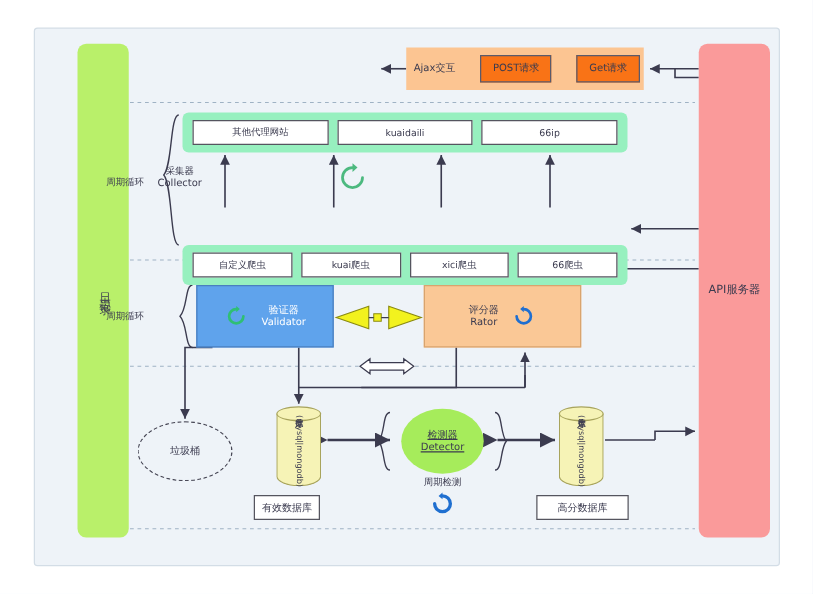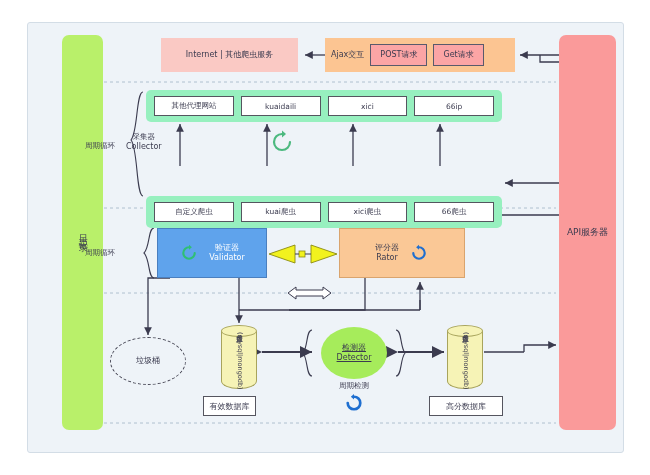--- a/index.html
+++ b/index.html
@@ -59,24 +59,24 @@
     left: 161px; top: 38px; width: 137px; height: 34px;
     background: #fac9c4;
     font-size: 8px;
   }
   .box-ajax {
     left: 325px; top: 38px; width: 190px; height: 34px;
     background: #fcc592;
     font-size: 8px;
     justify-content: flex-start;
     padding-left: 6px;
-    gap: 6px;
+    gap: 20px;
   }
   .mini-btn {
-    background: #fca5a5;
+    background: #f97316;
     border: 1px solid #5a5a6b;
     font-size: 8px;
     padding: 5px 9px;
     color: #3b3b4f;
     white-space: nowrap;
   }
   
   .band {
     position: absolute;
     background: #97f0bf;
@@ -268,34 +268,30 @@
   </svg>
 
   <div class="node col-log">
     <span class="vtext">日志记录</span>
   </div>
 
   <div class="node col-api">
     <span>API服务器</span>
   </div>
 
-  <div class="node box-internet">
-    <span>Internet | 其他爬虫服务</span>
-  </div>
 
   <div class="node box-ajax">
     <span>Ajax交互</span>
     <span class="mini-btn">POST请求</span>
     <span class="mini-btn">Get请求</span>
   </div>
 
   <div class="band band-top">
     <span class="site-box">其他代理网站</span>
     <span class="site-box">kuaidaili</span>
-    <span class="site-box">xici</span>
     <span class="site-box">66ip</span>
   </div>
 
   <div class="band band-bottom">
     <span class="site-box">自定义爬虫</span>
     <span class="site-box">kuai爬虫</span>
     <span class="site-box">xici爬虫</span>
     <span class="site-box">66爬虫</span>
   </div>
 

